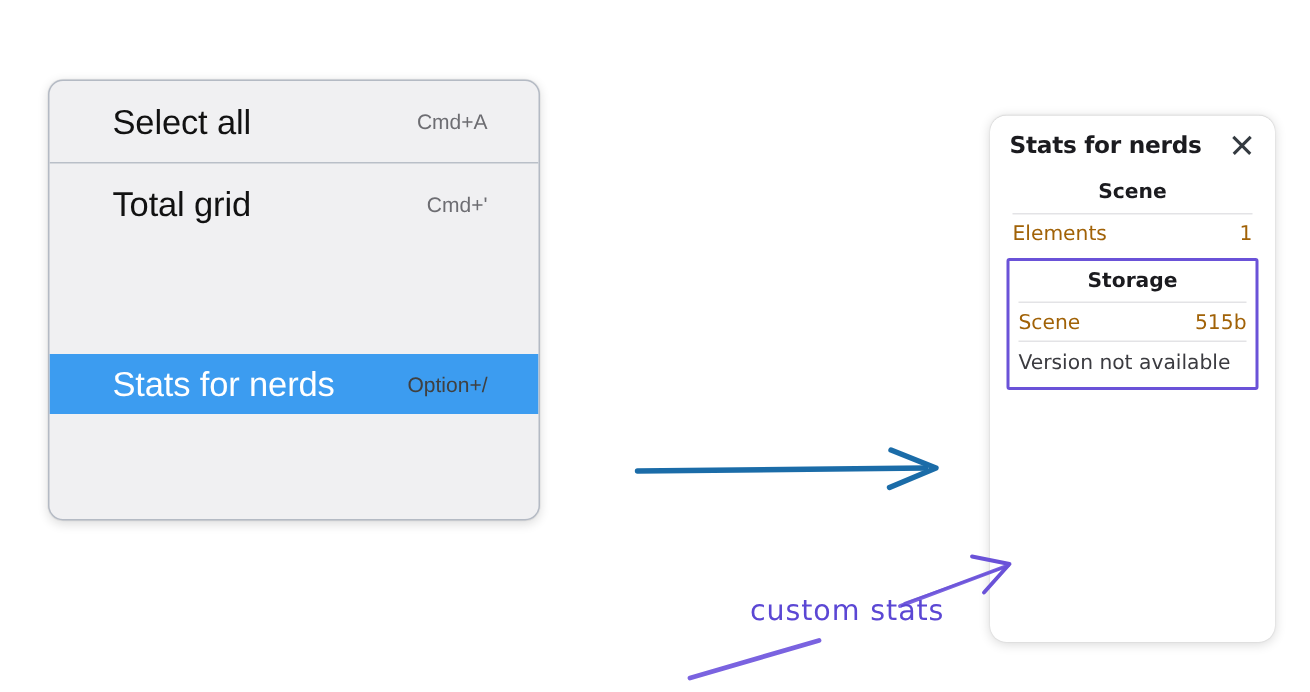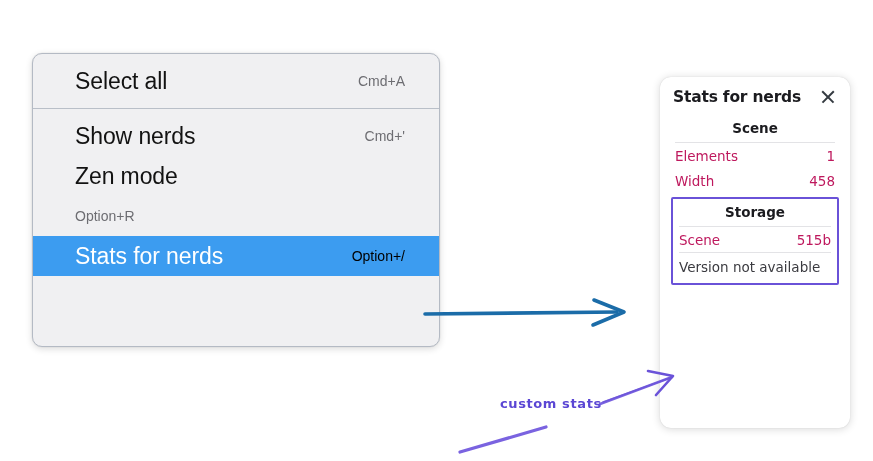--- a/index.html
+++ b/index.html
@@ -14,21 +14,21 @@
     overflow: hidden;
     font-family: "Liberation Sans", sans-serif;
     -webkit-font-smoothing: antialiased;
   }
 
   
   #context-menu {
     position: absolute;
     left: 32px;
     top: 53px;
-    width: 408px;
+    width: 328px;
     height: 294px;
     box-sizing: border-box;
     background: #f0f0f2;
     border: 1px solid #b4bac4;
     border-radius: 10px;
     box-shadow: 0 2px 7px rgba(0,0,0,0.14), 0 0 0 0.5px rgba(0,0,0,0.05);
     overflow: hidden;
     display: flex;
     flex-direction: column;
   }
@@ -60,21 +60,21 @@
     flex: 0 0 auto;
     color: #6d6d72;
     font-size: 14px;
     letter-spacing: 0px;
     white-space: nowrap;
   }
   .menu-item.selected {
     background: #3c9cf0;
   }
   .menu-item.selected .mi-label { color: #ffffff; }
-  .menu-item.selected .mi-shortcut { color: #000000; }
+  .menu-item.selected .mi-shortcut { color: #404040; }
   .menu-tail { flex: 1 1 auto; }
 
   
   #stats-panel {
     position: absolute;
     left: 660px;
     top: 77px;
     width: 190px;
     height: 351px;
     box-sizing: border-box;
@@ -126,21 +126,21 @@
   .sp-rule {
     height: 1px;
     background: #e3e3e6;
     margin: 0 2px;
   }
   .sp-row {
     display: flex;
     justify-content: space-between;
     align-items: center;
     font-size: 13.5px;
-    color: #be185d;
+    color: #a16207;
     padding: 5px 2px 4px 2px;
   }
   .sp-row .k { white-space: nowrap; }
   .sp-row .v { white-space: nowrap; }
   .sp-note {
     font-size: 13.5px;
     color: #3b3b40;
     padding: 6px 2px 4px 2px;
     white-space: nowrap;
   }
@@ -157,22 +157,22 @@
     position: absolute;
     left: 0; top: 0;
     width: 873px; height: 461px;
     pointer-events: none;
   }
   #custom-stats-label {
     position: absolute;
     left: 500px;
     top: 396px;
     font-family: "DejaVu Sans", sans-serif;
-    font-size: 13px;
-    font-weight: 700;
+    font-size: 19px;
+    font-weight: 400;
     letter-spacing: 0.6px;
     color: #5b47d4;
     white-space: nowrap;
   }
 </style>
 </head>
 <body>
 
 <div id="context-menu">
 
@@ -180,28 +180,26 @@
     <div class="menu-item">
       <span class="mi-label">Select all</span>
       <span class="mi-shortcut">Cmd+A</span>
     </div>
   </div>
 
   <div class="menu-sep"></div>
 
   <div class="menu-group">
     <div class="menu-item">
-      <span class="mi-label">Show nerds</span>
+      <span class="mi-label">Total grid</span>
       <span class="mi-shortcut">Cmd+'</span>
     </div>
     <div class="menu-item">
-      <span class="mi-label">Zen mode</span>
-    </div>
-    <div class="menu-item">
-      <span class="mi-shortcut">Option+R</span>
+    </div>
+    <div class="menu-item">
     </div>
     <div class="menu-item selected">
       <span class="mi-label">Stats for nerds</span>
       <span class="mi-shortcut">Option+/</span>
     </div>
   </div>
 
   <div class="menu-tail"></div>
 </div>
 
@@ -211,24 +209,20 @@
     <span class="sp-title">Stats for nerds</span>
     <span class="sp-close"></span>
   </div>
 
   <div class="sp-section-title">Scene</div>
   <div class="sp-rule"></div>
 
   <div class="sp-row">
     <span class="k">Elements</span>
     <span class="v">1</span>
-  </div>
-  <div class="sp-row">
-    <span class="k">Width</span>
-    <span class="v">458</span>
   </div>
 
   <div id="storage-version-box">
     <div class="sp-section-title">Storage</div>
     <div class="sp-rule"></div>
 
     <div class="sp-row">
       <span class="k">Scene</span>
       <span class="v">515b</span>
     </div>

